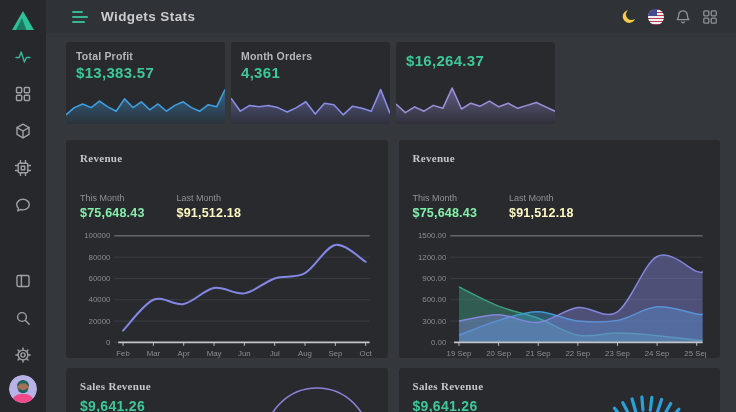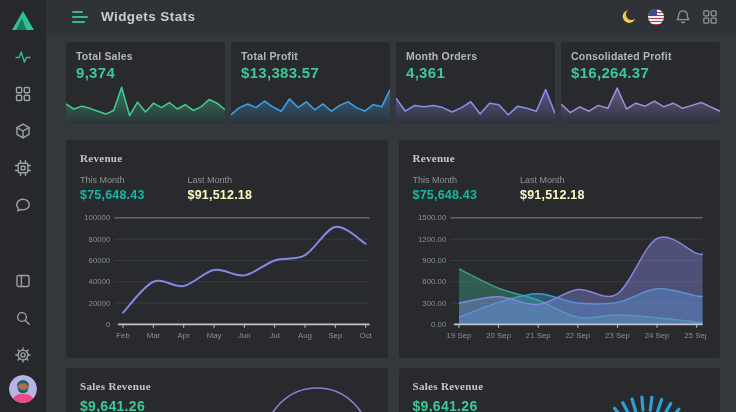--- a/index.html
+++ b/index.html
@@ -33,24 +33,24 @@
 
   .stats-row { display:grid; grid-template-columns:repeat(4,1fr); gap:6px; height:82px; }
   .stat-card { position:relative; background:#282a2e; border-radius:3px; overflow:hidden; padding:8px 10px 0; }
   .stat-label { color:#b4b7ba; font-size:10.5px; font-weight:bold; letter-spacing:.2px; }
   .stat-value { color:#3ec897; font-size:15px; font-weight:bold; margin-top:2px; letter-spacing:.3px; }
   .stat-card svg.spark { position:absolute; left:0; right:0; bottom:0; width:100%; height:42px; display:block; }
 
   .rev-row { margin-top:16px; display:grid; grid-template-columns:1fr 1fr; gap:11px; height:218px; }
   .rev-card { background:#282a2e; border-radius:3px; padding:12px 14px 0; overflow:hidden; }
   .card-title { color:#c5c7ca; font-size:11px; font-weight:bold; letter-spacing:.3px;font-family:Liberation Serif, serif; }
-  .rev-sub { display:flex; gap:43px; margin-top:11px; }
+  .rev-sub { display:flex; gap:32px; margin-top:29px; }
   .sub-label { color:#8f9295; font-size:9px; }
   .sub-value { font-size:12.5px; font-weight:bold; margin-top:3px; letter-spacing:.2px; }
-  .sub-value.green { color:#14b8a6; } .sub-value.white { color:#fef9c3; }
+  .sub-value.green { color:#86efac; } .sub-value.white { color:#fef9c3; }
   .rev-card svg.bigchart { width:100%; height:142px; display:block; margin-top:6px; }
 
   .sales-row { margin-top:10px; display:grid; grid-template-columns:1fr 1fr; gap:11px; }
   .sales-card { position:relative; background:#282a2e; border-radius:3px; padding:12px 14px 0; height:120px; overflow:hidden; }
   .sales-value { color:#3ec897; font-size:14px; font-weight:bold; margin-top:6px; letter-spacing:.3px; }
   .gauge { position:absolute; top:10px; right:16px; }
 
   .tick { fill:#8b8e92; font-size:8px; font-family:"Liberation Sans",sans-serif; }
 </style>
 </head>
@@ -182,34 +182,20 @@
             <rect x="9.2" y="9.2" width="5" height="5" rx="1"></rect>
         </svg>
       </div>
     </div>
   </header>
 
   <main class="content">
 
     <div class="stats-row">
       <div class="stat-card">
-        <div class="stat-label">Total Sales</div>
-        <div class="stat-value">9,374</div>
-        <svg class="spark" preserveAspectRatio="none" viewBox="0 0 160 44">
-            <defs>
-              <linearGradient id="spark-total-sales-g" x1="0" y1="0" x2="0" y2="1">
-                <stop offset="0%" stop-color="#46c892" stop-opacity="0.5"></stop>
-                <stop offset="100%" stop-color="#46c892" stop-opacity="0.07"></stop>
-              </linearGradient>
-            </defs>
-            <path d="M0.0,23.0L8.0,28.3L16.0,25.3L24.0,27.6L32.0,30.6L40.0,33.6L48.0,29.8L56.0,5.5L64.0,35.2L72.0,21.1L80.0,31.4L88.0,22.2L96.0,26.8L104.0,21.5L112.0,28.3L120.0,23.8L128.0,29.8L136.0,26.0L144.0,18.4L152.0,22.2L160.0,29.1L160,44L0,44Z" fill="url(#spark-total-sales-g)"></path>
-            <path d="M0.0,23.0L8.0,28.3L16.0,25.3L24.0,27.6L32.0,30.6L40.0,33.6L48.0,29.8L56.0,5.5L64.0,35.2L72.0,21.1L80.0,31.4L88.0,22.2L96.0,26.8L104.0,21.5L112.0,28.3L120.0,23.8L128.0,29.8L136.0,26.0L144.0,18.4L152.0,22.2L160.0,29.1" fill="none" stroke="#46c892" stroke-width="1.6" stroke-linejoin="round"></path>
-          </svg>
-      </div>
-      <div class="stat-card">
         <div class="stat-label">Total Profit</div>
         <div class="stat-value">$13,383.57</div>
         <svg class="spark" preserveAspectRatio="none" viewBox="0 0 160 44">
             <defs>
               <linearGradient id="spark-total-profit-g" x1="0" y1="0" x2="0" y2="1">
                 <stop offset="0%" stop-color="#3f9fe0" stop-opacity="0.5"></stop>
                 <stop offset="100%" stop-color="#3f9fe0" stop-opacity="0.07"></stop>
               </linearGradient>
             </defs>
             <path d="M0.0,34.4L8.4,26.8L16.8,23.0L25.3,26.8L33.7,20.0L42.1,26.0L50.5,30.6L58.9,17.7L67.4,26.8L75.8,20.7L84.2,29.1L92.6,23.0L101.1,30.6L109.5,24.5L117.9,20.7L126.3,26.8L134.7,30.6L143.2,23.8L151.6,26.0L160.0,7.8L160,44L0,44Z" fill="url(#spark-total-profit-g)"></path>
@@ -224,21 +210,20 @@
               <linearGradient id="spark-total-orders-g" x1="0" y1="0" x2="0" y2="1">
                 <stop offset="0%" stop-color="#8a8ce6" stop-opacity="0.5"></stop>
                 <stop offset="100%" stop-color="#8a8ce6" stop-opacity="0.07"></stop>
               </linearGradient>
             </defs>
             <path d="M0.0,16.9L9.4,30.6L18.8,24.5L28.2,26.0L37.6,24.5L47.1,26.8L56.5,31.4L65.9,26.8L75.3,20.7L84.7,33.6L94.1,22.2L103.5,23.8L112.9,34.4L122.4,25.3L131.8,27.6L141.2,30.6L150.6,7.8L160.0,32.9L160,44L0,44Z" fill="url(#spark-total-orders-g)"></path>
             <path d="M0.0,16.9L9.4,30.6L18.8,24.5L28.2,26.0L37.6,24.5L47.1,26.8L56.5,31.4L65.9,26.8L75.3,20.7L84.7,33.6L94.1,22.2L103.5,23.8L112.9,34.4L122.4,25.3L131.8,27.6L141.2,30.6L150.6,7.8L160.0,32.9" fill="none" stroke="#8a8ce6" stroke-width="1.6" stroke-linejoin="round"></path>
           </svg>
       </div>
       <div class="stat-card">
-        <div class="stat-label">Consolidated Profit</div>
         <div class="stat-value">$16,264.37</div>
         <svg class="spark" preserveAspectRatio="none" viewBox="0 0 160 44">
             <defs>
               <linearGradient id="spark-consolidated-profit-g" x1="0" y1="0" x2="0" y2="1">
                 <stop offset="0%" stop-color="#9c8ed8" stop-opacity="0.5"></stop>
                 <stop offset="100%" stop-color="#9c8ed8" stop-opacity="0.07"></stop>
               </linearGradient>
             </defs>
             <path d="M0.0,23.0L9.4,32.1L18.8,26.0L28.2,30.6L37.6,24.5L47.1,27.6L56.5,6.3L65.9,28.3L75.3,22.2L84.7,25.3L94.1,20.0L103.5,26.0L112.9,22.2L122.4,27.6L131.8,24.5L141.2,21.5L150.6,26.0L160.0,30.6L160,44L0,44Z" fill="url(#spark-consolidated-profit-g)"></path>
             <path d="M0.0,23.0L9.4,32.1L18.8,26.0L28.2,30.6L37.6,24.5L47.1,27.6L56.5,6.3L65.9,28.3L75.3,22.2L84.7,25.3L94.1,20.0L103.5,26.0L112.9,22.2L122.4,27.6L131.8,24.5L141.2,21.5L150.6,26.0L160.0,30.6" fill="none" stroke="#9c8ed8" stroke-width="1.6" stroke-linejoin="round"></path>

